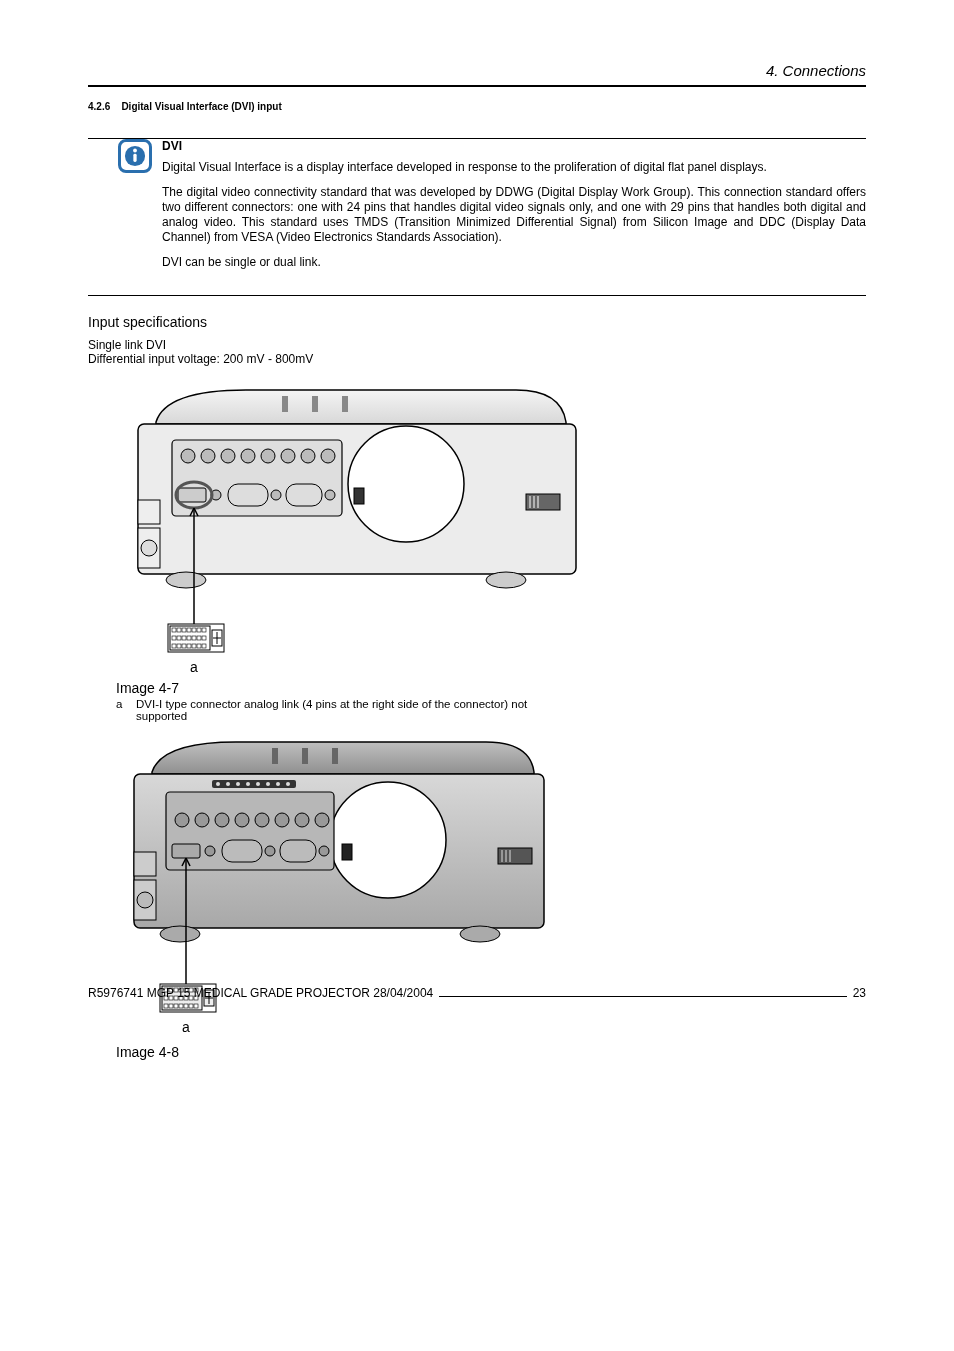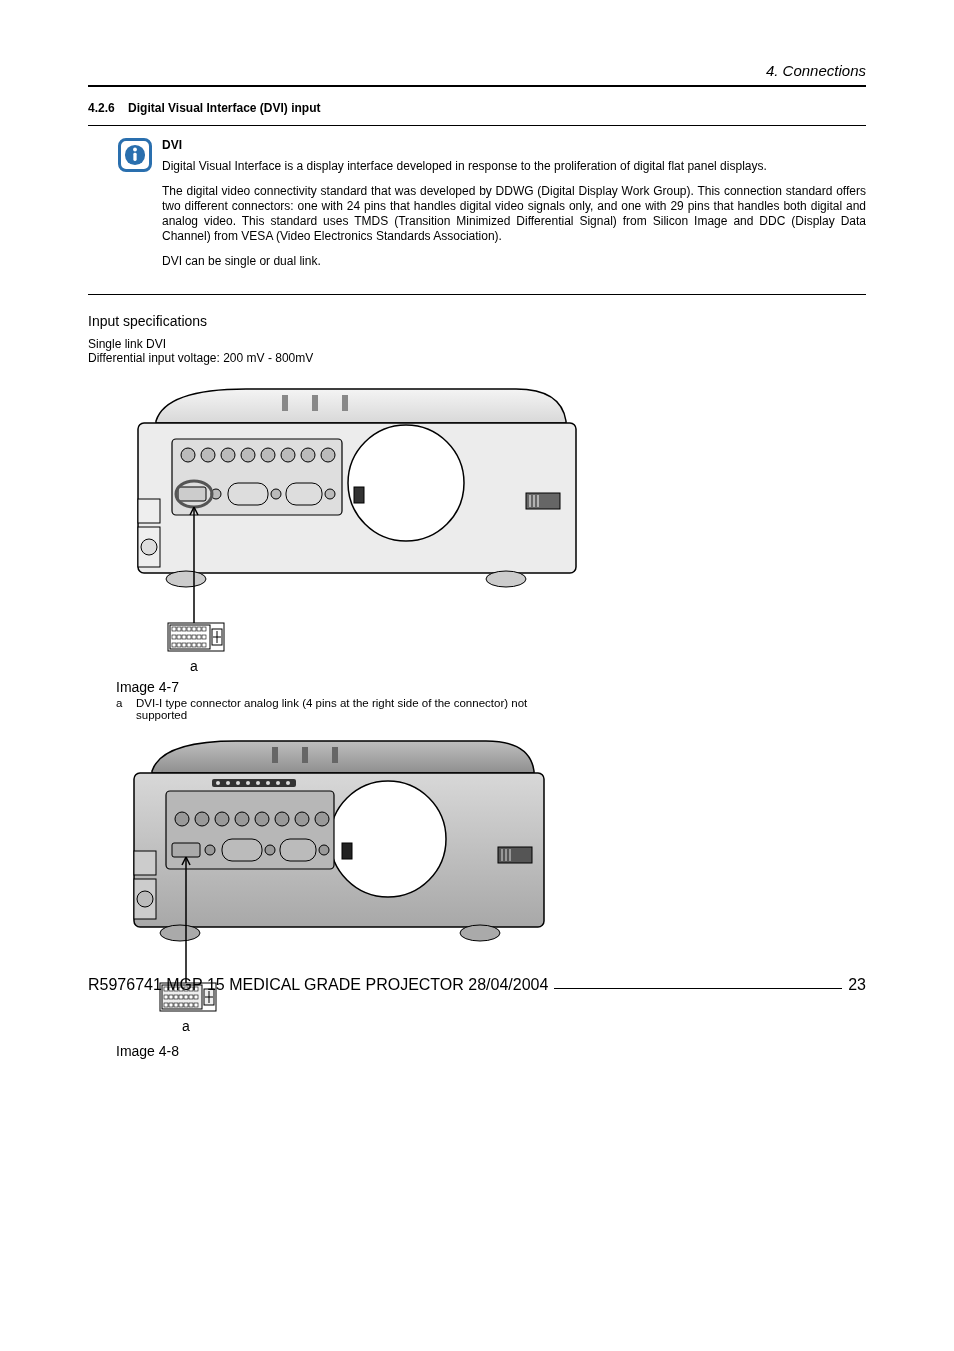--- a/index.html
+++ b/index.html
@@ -24,27 +24,27 @@
     font-size: 15px;
     padding-bottom: 4px;
   }
   .hr-thick {
     border: none;
     border-top: 2px solid #000;
     margin: 2px 0 14px 0;
   }
   .sec-heading {
     font-weight: bold;
-    font-size: 12px;
-    margin-bottom: 10px;
+    font-size: 10px;
+    margin-bottom: 26px;
   }
   .info-block {
     border-top: 1px solid #000;
     border-bottom: 1px solid #000;
-    padding: 12px 0 12px 0;
+    padding: 0 0 12px 0;
     margin-bottom: 18px;
     display: flex;
   }
   .info-icon-wrap {
     width: 64px;
     flex: 0 0 64px;
     display: flex;
     justify-content: flex-end;
     padding-right: 10px;
   }
@@ -97,22 +97,22 @@
   .fig-leg .lab { width: 20px; flex: 0 0 20px; }
   .step {
     font-size: 12px;
     margin: 4px 0;
   }
   .step .b { font-weight: bold; }
   .footer {
     position: absolute;
     left: 88px;
     right: 88px;
-    bottom: 82px;
-    font-size: 16px;
+    bottom: 76px;
+    font-size: 12px;
   }
   .footer-line {
     display: flex;
     align-items: center;
   }
   .footer-rule {
     flex: 1;
     border-top: 1px solid #000;
     margin: 0 6px;
     position: relative;

